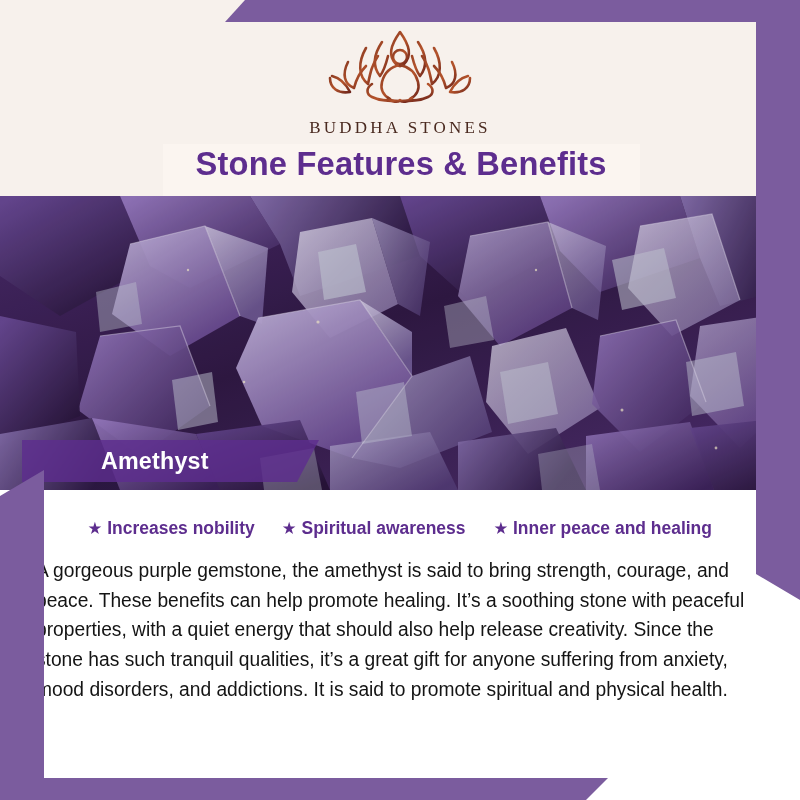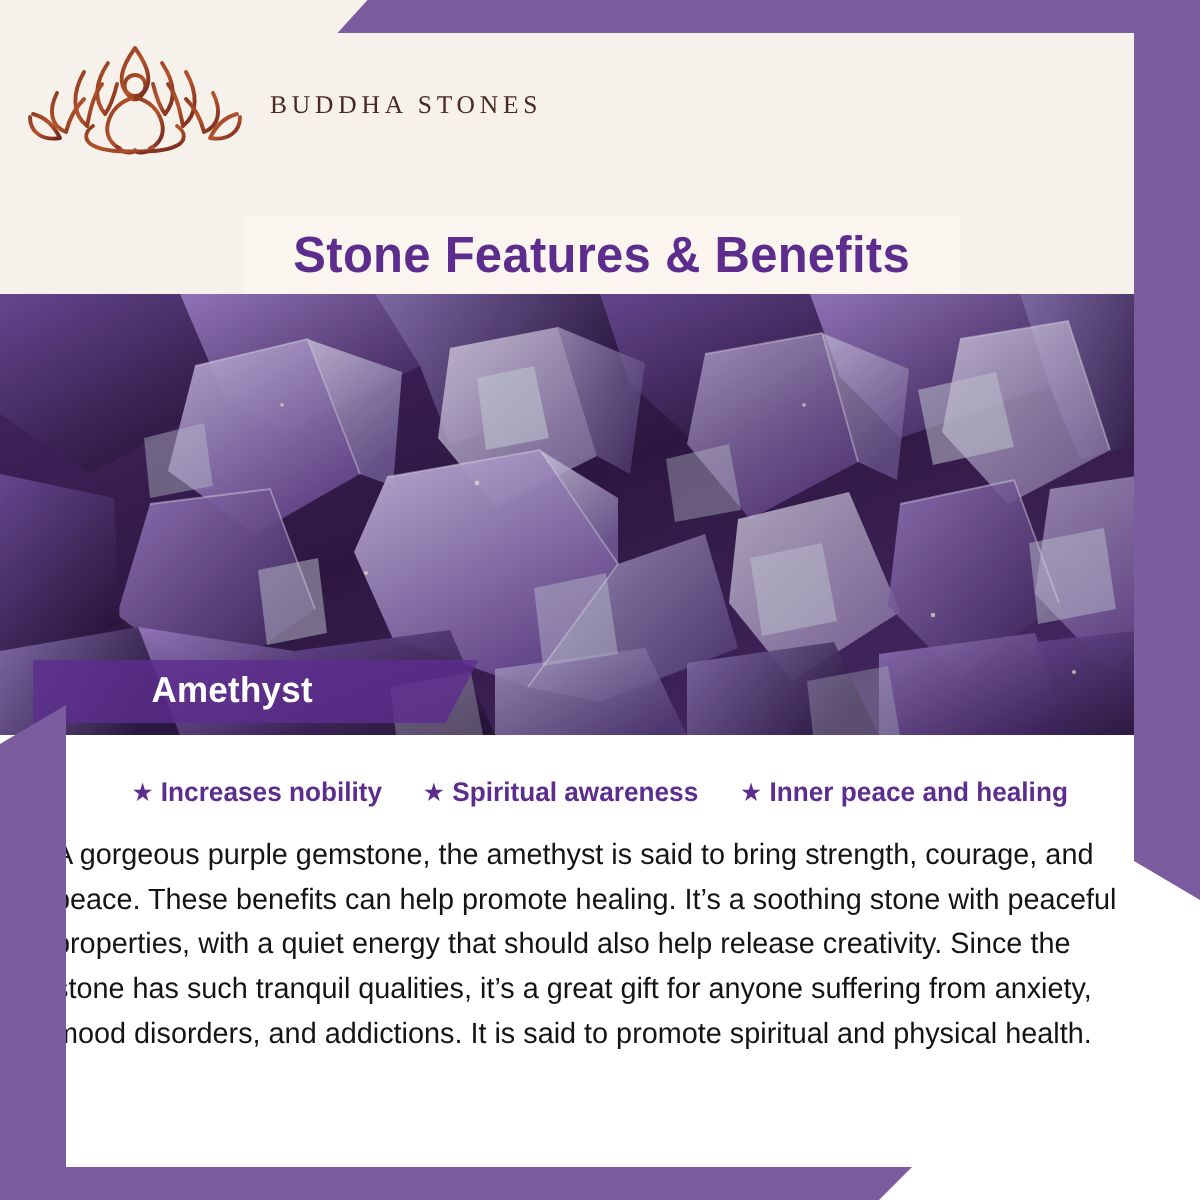--- a/index.html
+++ b/index.html
@@ -36,34 +36,34 @@
     z-index:6;
   }
 
   
   .header{
     position:absolute;top:0;left:0;width:800px;height:196px;
     background:#f7f1ec;z-index:2;
   }
   .logo-wrap{
     position:absolute;top:22px;left:0;width:800px;
-    display:flex;flex-direction:row;align-items:center;
+    display:flex;flex-direction:column;align-items:center;
   }
   .logo-mark{width:180px;height:92px;display:block;}
   .logo-word{
     margin-top:4px;
     font-family:"Liberation Serif","DejaVu Serif",serif;
     font-size:17px;letter-spacing:3.2px;color:#4a2a20;font-weight:400;
   }
 
   
   .title-card{
     position:absolute;top:144px;left:163px;width:477px;height:52px;
     background:#fbf5f0;z-index:5;
-    display:flex;align-items:center;justify-content:center;
+    display:flex;justify-content:center;
   }
   .title-text{
     font-size:34px;font-weight:bold;color:#5d2d8e;
     letter-spacing:.2px;white-space:nowrap;
     transform:scaleX(.96);
   }
 
   
   .hero{
     position:absolute;top:196px;left:0;width:800px;height:294px;

